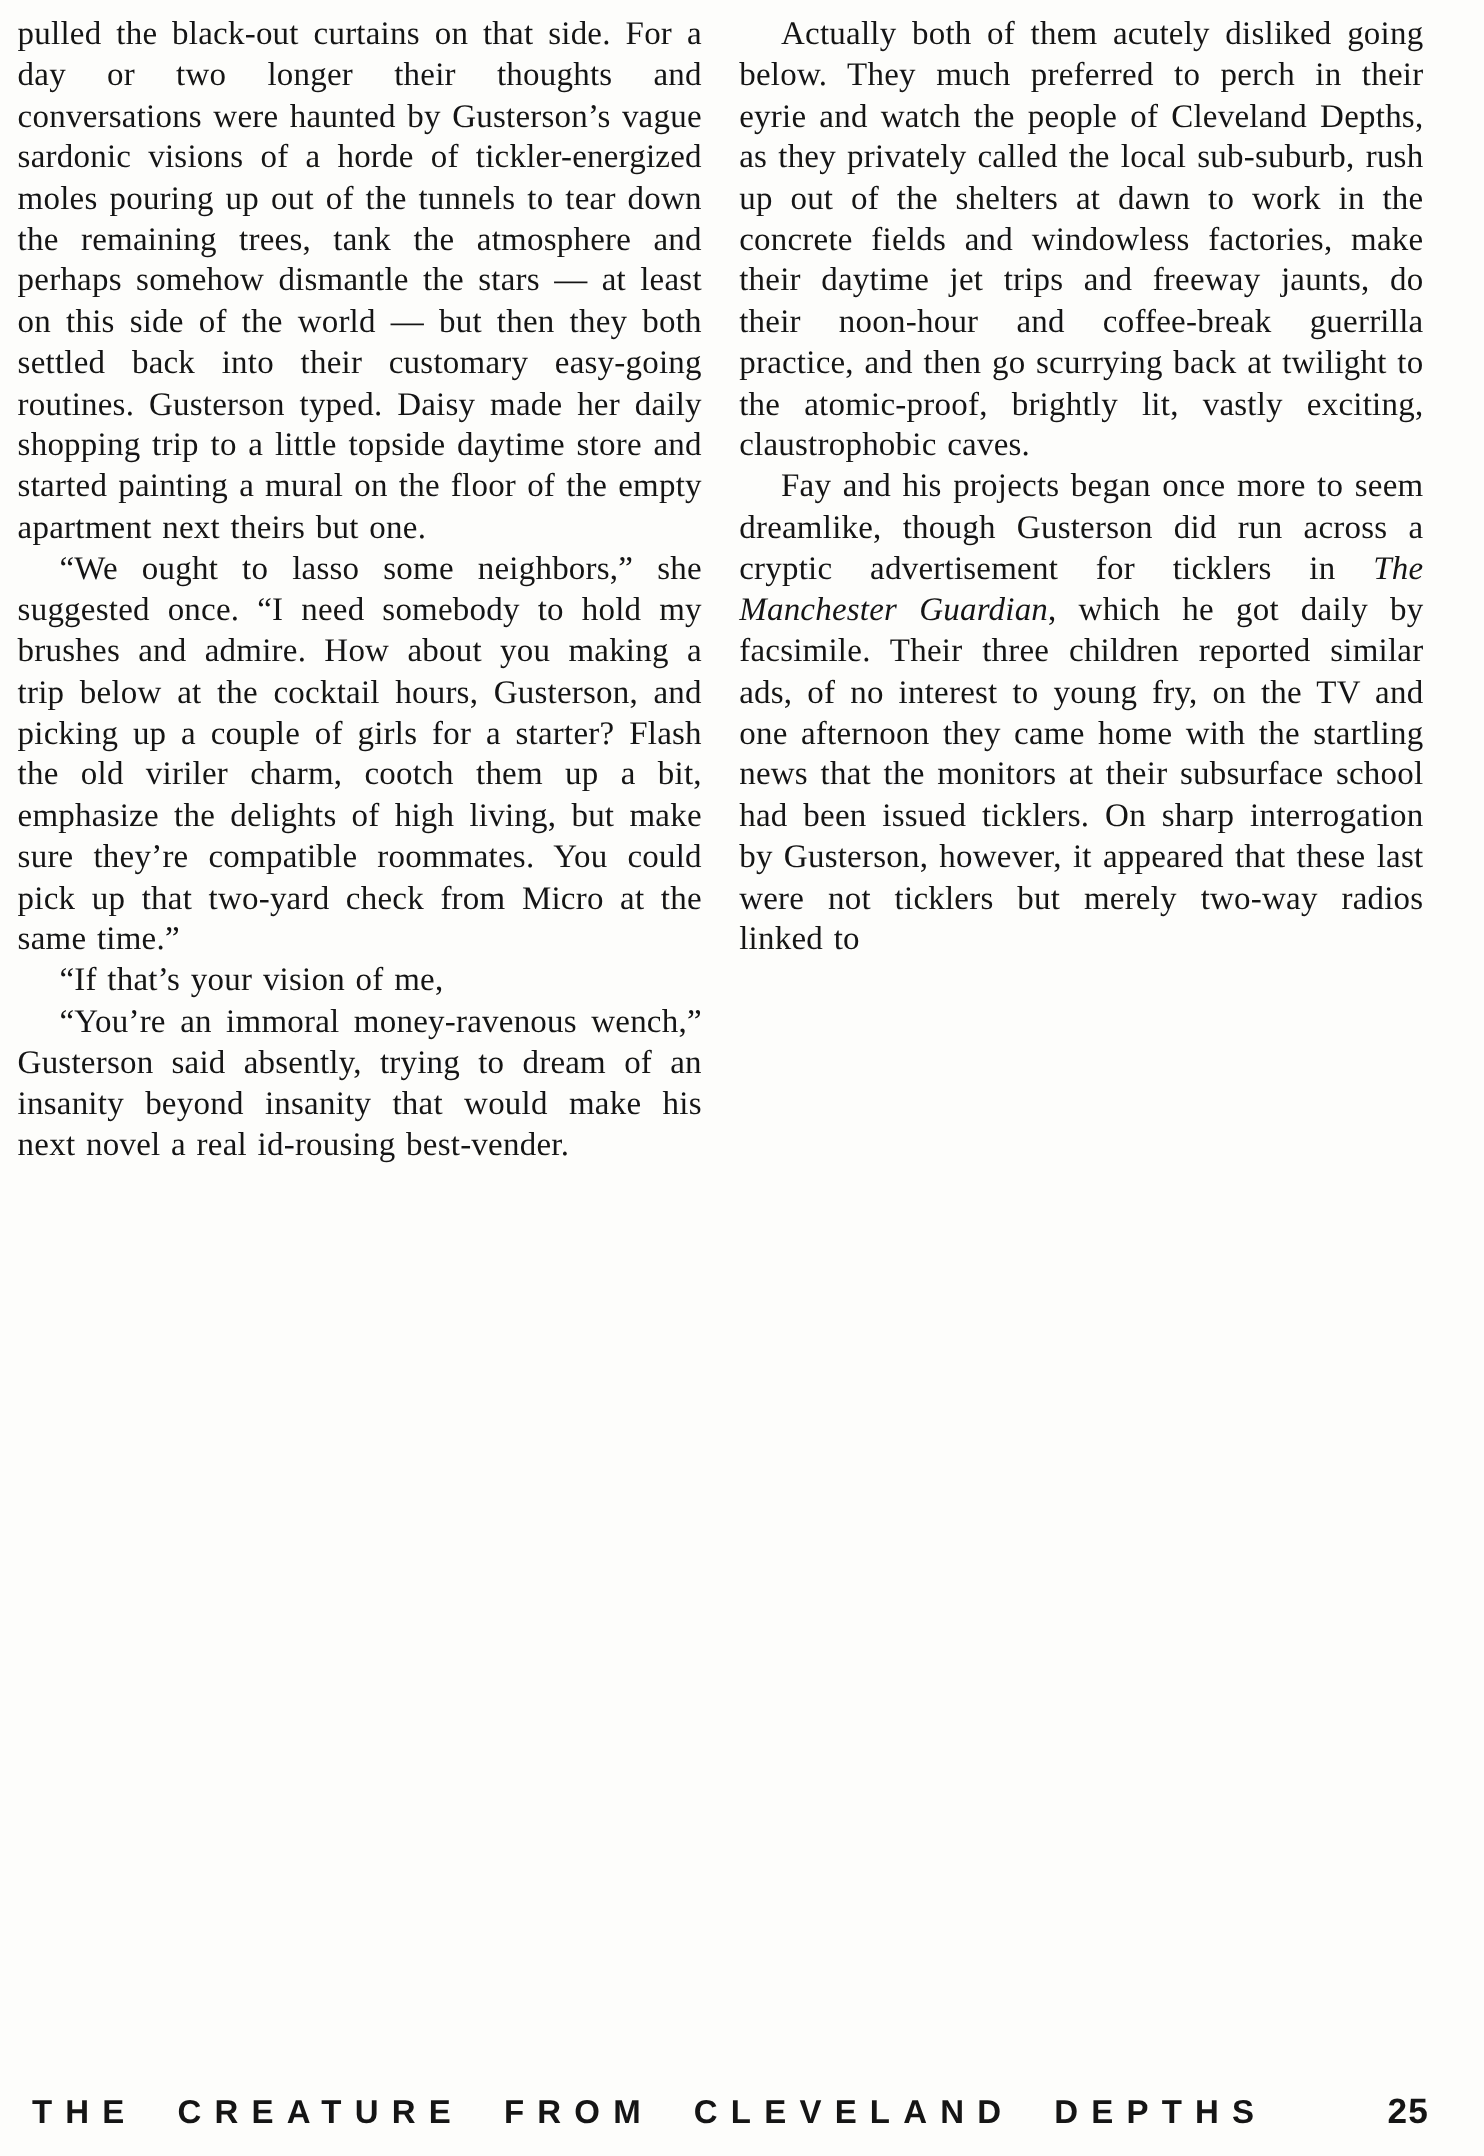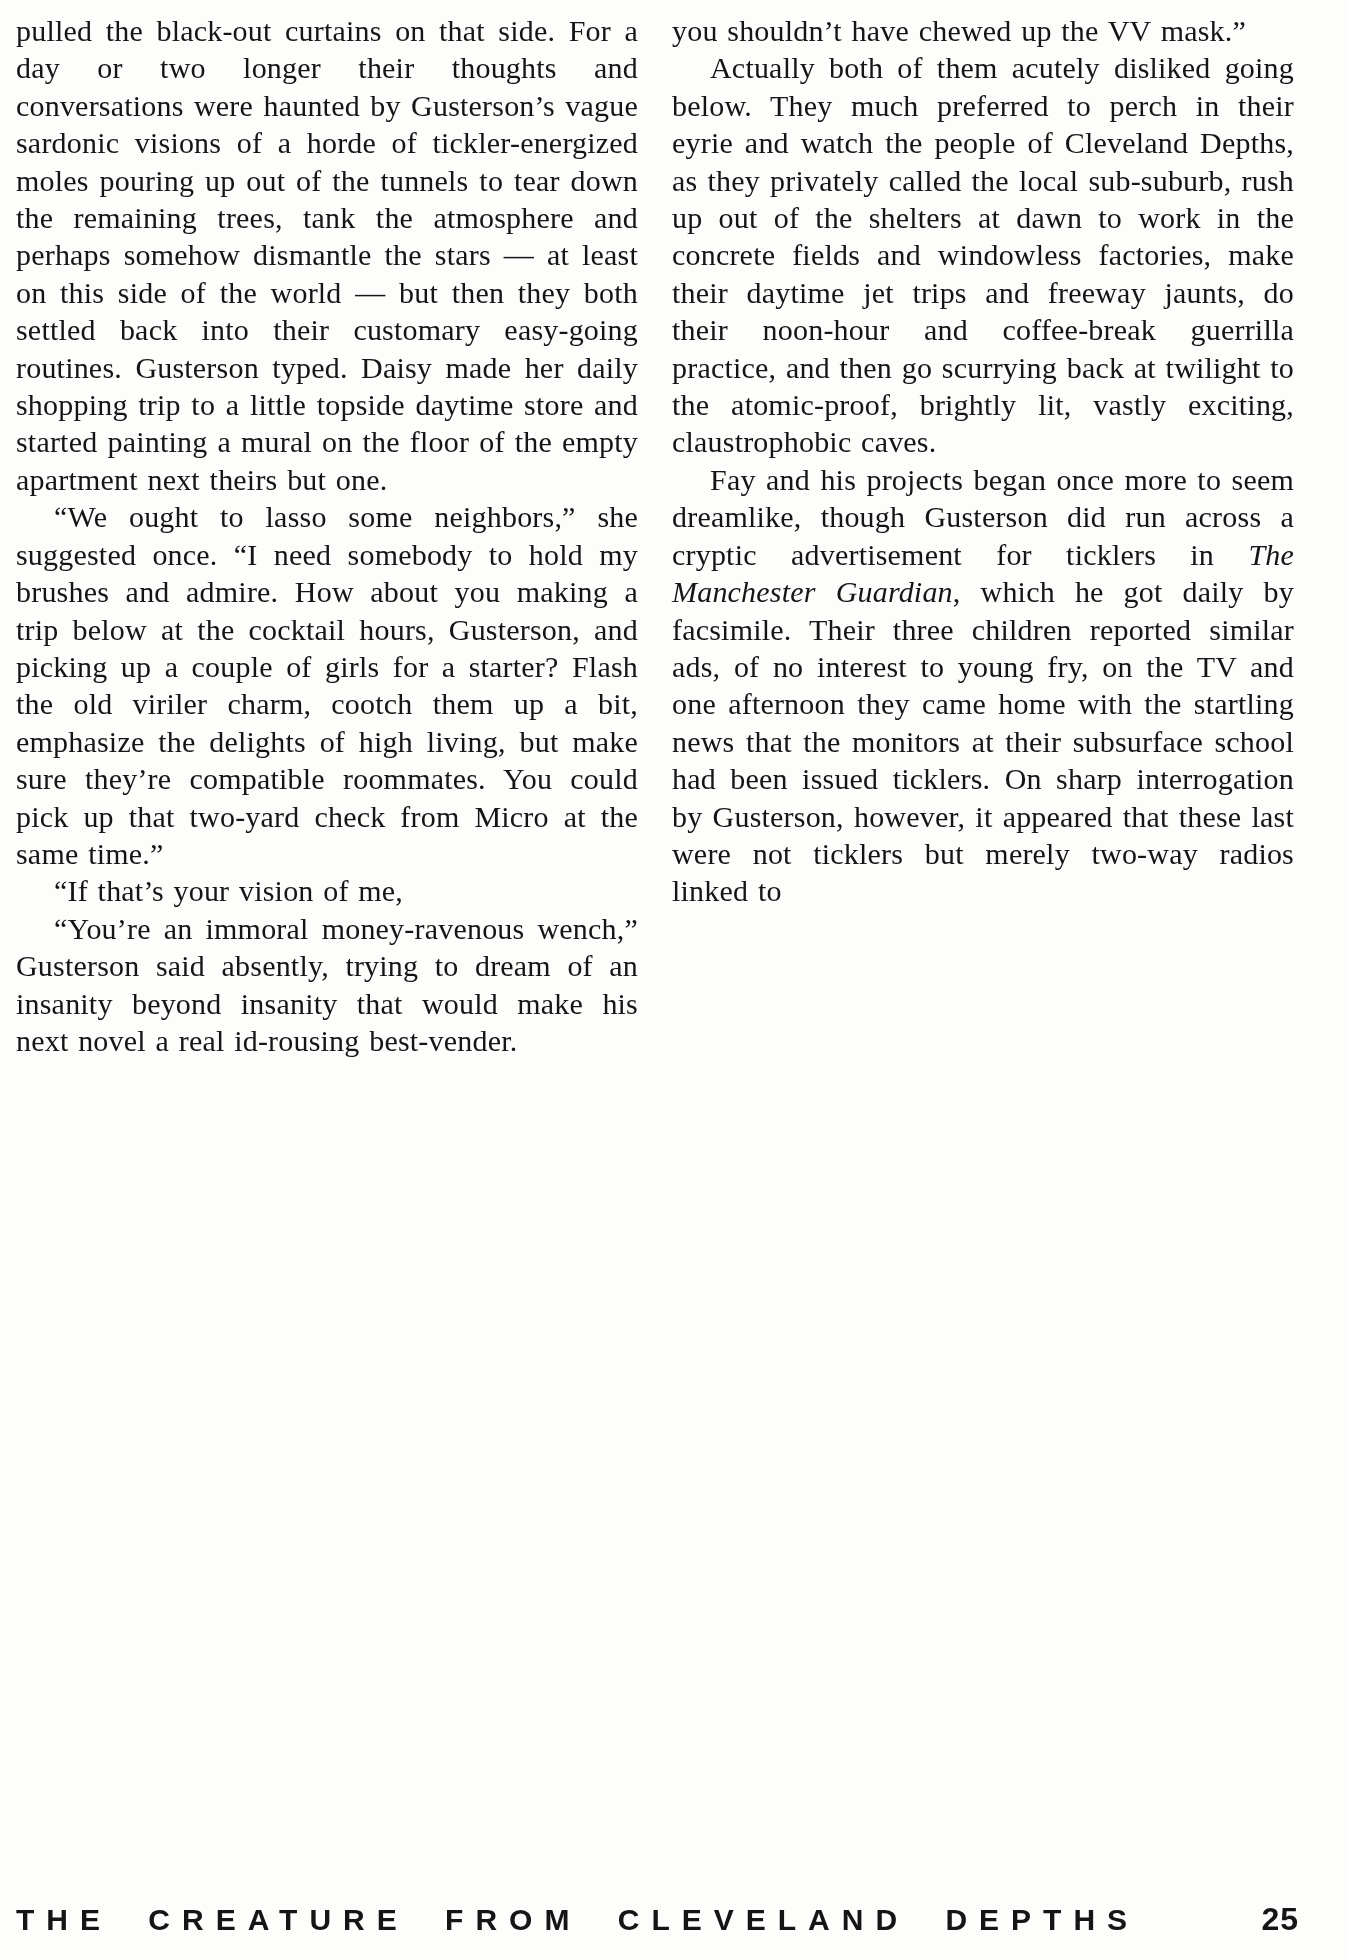--- a/index.html
+++ b/index.html
@@ -38,21 +38,21 @@
     text-indent: 38px;
   }
   .para.no-indent {
     text-indent: 0;
   }
   .para em {
     font-style: italic;
   }
   .page-footer {
     position: absolute;
-    left: 16px;
+    left: 29px;
     right: 50px;
     bottom: 22px;
     display: flex;
     justify-content: space-between;
     align-items: baseline;
     font-family: "Liberation Sans", "DejaVu Sans", sans-serif;
     font-weight: bold;
   }
   .footer-title {
     font-size: 30px;
@@ -74,21 +74,20 @@
   <div class="text-columns">
 
     <div class="column">
       <p class="para no-indent">pulled the black-out curtains on that side. For a day or two longer their thoughts and conversations were haunted by Gusterson’s vague sardonic visions of a horde of tickler-energized moles pouring up out of the tunnels to tear down the remaining trees, tank the atmosphere and perhaps somehow dismantle the stars — at least on this side of the world — but then they both settled back into their customary easy-going routines. Gusterson typed. Daisy made her daily shopping trip to a little topside daytime store and started painting a mural on the floor of the empty apartment next theirs but one.</p>
       <p class="para">“We ought to lasso some neighbors,” she suggested once. “I need somebody to hold my brushes and admire. How about you making a trip below at the cocktail hours, Gusterson, and picking up a couple of girls for a starter? Flash the old viriler charm, cootch them up a bit, emphasize the delights of high living, but make sure they’re compatible roommates. You could pick up that two-yard check from Micro at the same time.”</p>
       <p class="para">“If that’s your vision of me,</p>
       <p class="para">“You’re an immoral money-ravenous wench,” Gusterson said absently, trying to dream of an insanity beyond insanity that would make his next novel a real id-rousing best-vender.</p>
     </div>
 
     <div class="column">
-      <p class="para no-indent">you shouldn’t have chewed up the VV mask.”</p>
       <p class="para">Actually both of them acutely disliked going below. They much preferred to perch in their eyrie and watch the people of Cleveland Depths, as they privately called the local sub-suburb, rush up out of the shelters at dawn to work in the concrete fields and windowless factories, make their daytime jet trips and freeway jaunts, do their noon-hour and coffee-break guerrilla practice, and then go scurrying back at twilight to the atomic-proof, brightly lit, vastly exciting, claustrophobic caves.</p>
       <p class="para"><span>Fay and his projects began once more to seem dreamlike, though Gusterson did run across a cryptic advertisement for ticklers in </span><em>The Manchester Guardian</em><span>, which he got daily by facsimile. Their three children reported similar ads, of no interest to young fry, on the TV and one afternoon they came home with the startling news that the monitors at their subsurface school had been issued ticklers. On sharp interrogation by Gusterson, however, it appeared that these last were not ticklers but merely two-way radios linked to</span></p>
     </div>
 
   </div>
 
   <div class="page-footer">
     <div class="footer-title">THE CREATURE FROM CLEVELAND DEPTHS</div>
     <div class="page-number">25</div>
   </div>

